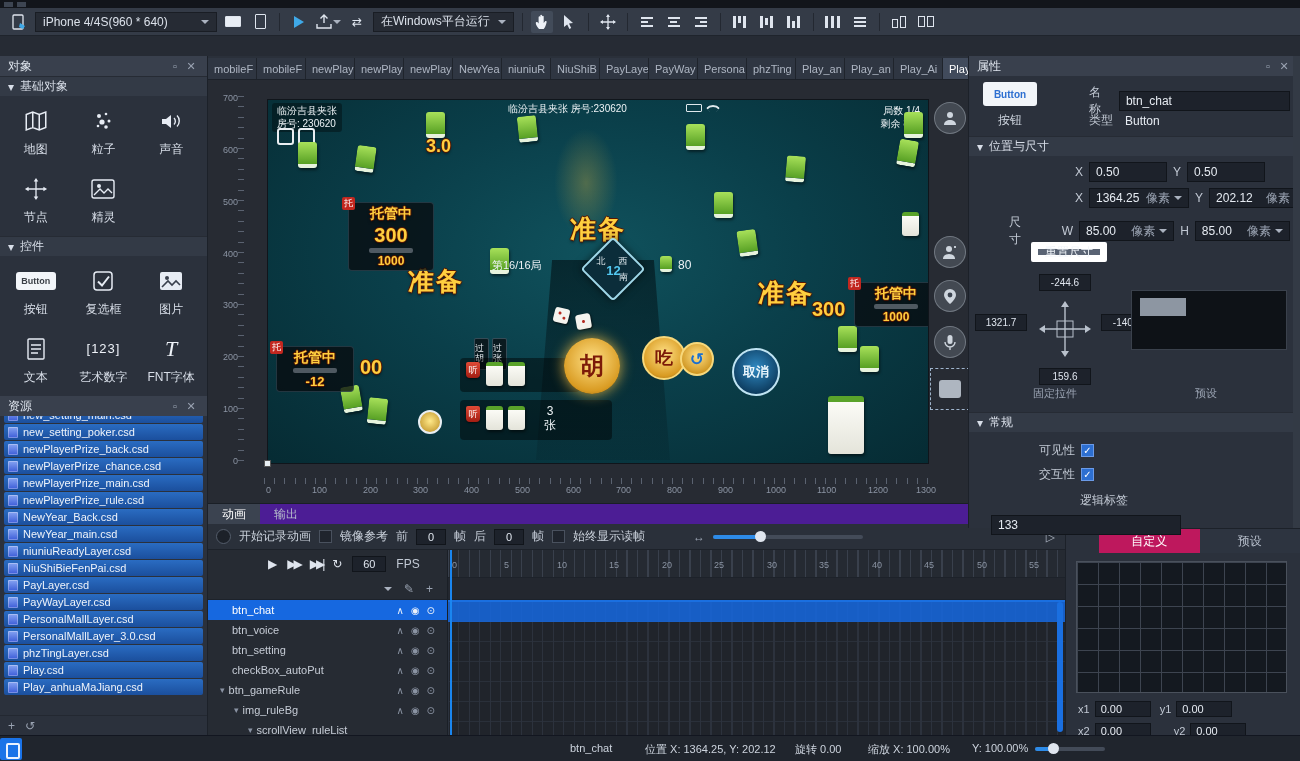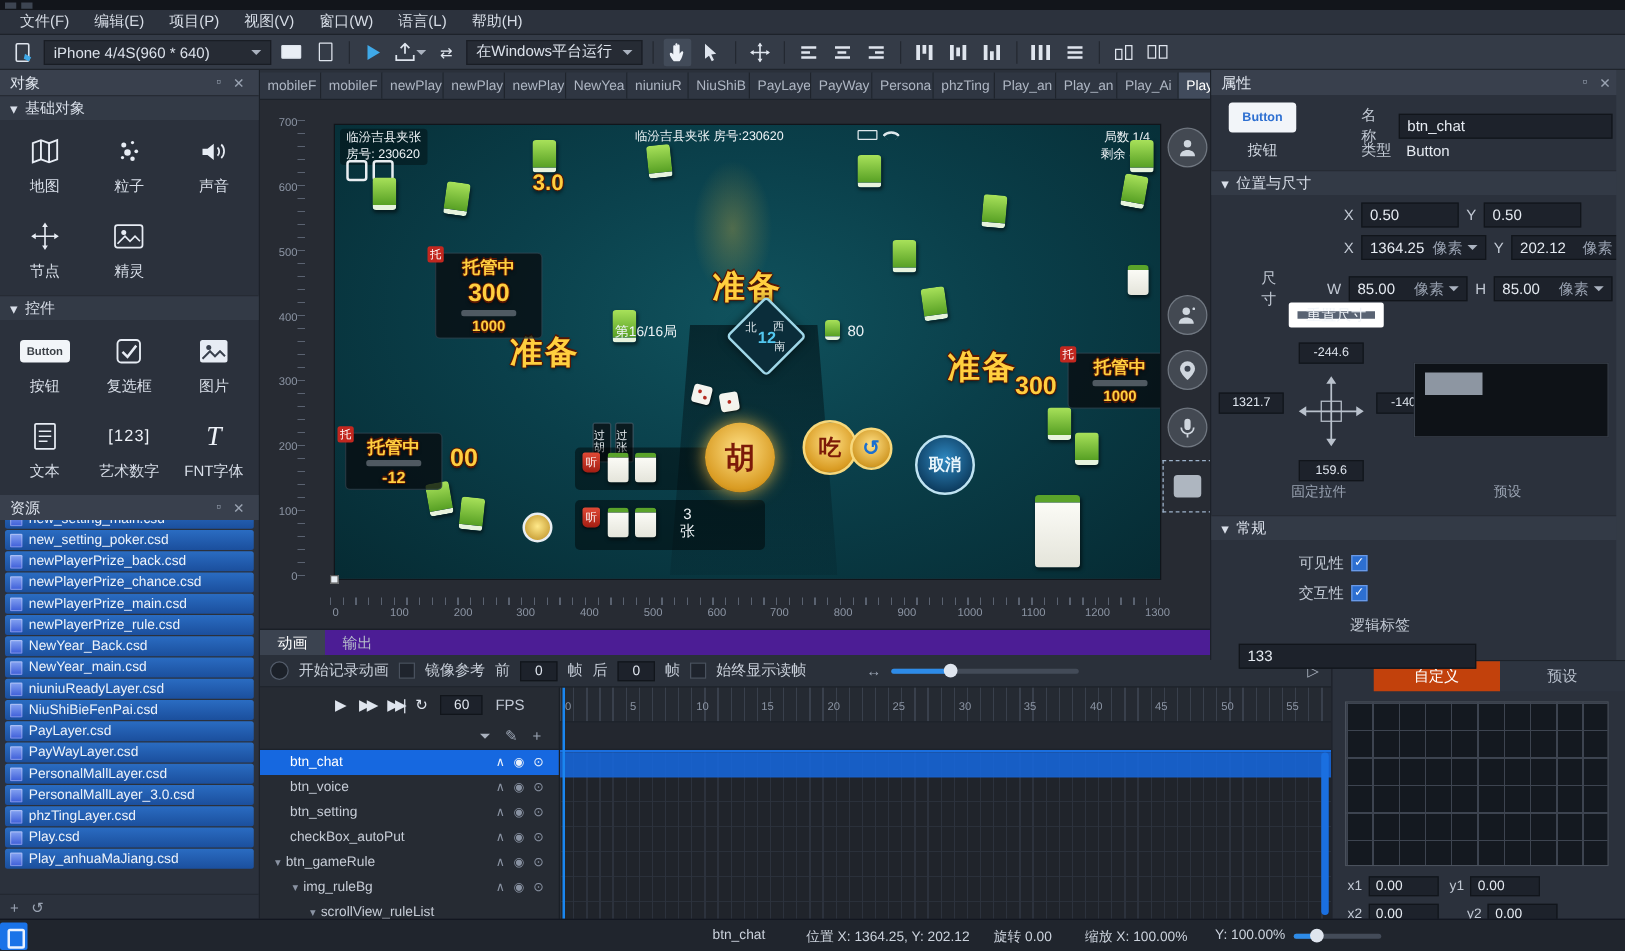--- a/index.html
+++ b/index.html
@@ -115,21 +115,21 @@
 .inp{height:20px;background:#1d222b;border:1px solid #11151b;display:flex;align-items:center;padding:0 6px;color:#e6ebf2;gap:4px;}
 .inp .u{color:#9aa3b2;margin-left:auto;}
 .m-inp{position:absolute;width:52px;height:17px;background:#1d222b;border:1px solid #11151b;color:#dfe5ee;font-size:10px;display:flex;align-items:center;justify-content:center;}
 .gbtn2{background:#596373;border:7px solid #ffffff;color:#f0f4f9;height:20px;display:flex;align-items:center;justify-content:center;border-radius:2px;}
 .scrollstrip{position:absolute;right:0;top:0;width:7px;height:100%;background:#333a45;}
 
 
 #curve{position:absolute;left:1065px;top:528px;width:235px;height:207px;background:#2b313c;border-left:1px solid #1c2129;border-top:1px solid #1c2129;}
 .cv-tabs{height:24px;display:flex;}
 .cv-tab{flex:1;display:flex;align-items:center;justify-content:center;color:#b7bfcb;background:#2d3440;}
-.cv-tab.active{background:#c2410c;color:#fff;margin-left:33px;}
+.cv-tab.active{background:#be185d;color:#fff;margin-left:33px;}
 .cv-grid{position:absolute;left:10px;top:32px;width:211px;height:132px;background:#141920;border:1px solid #4a515c;
  background-image:repeating-linear-gradient(90deg,#3d4450 0 1px,transparent 1px 21px),repeating-linear-gradient(180deg,#3d4450 0 1px,transparent 1px 22px);}
 .cvrow{position:absolute;display:flex;align-items:center;gap:5px;color:#c2c9d4;font-size:11px;}
 .cv-inp{width:56px;height:16px;background:#1d222b;border:1px solid #11151b;display:flex;align-items:center;padding:0 5px;color:#e6ebf2;}
 
 
 #statusbar{position:absolute;left:0;bottom:0;width:1300px;height:26px;background:#20252d;border-top:1px solid #121620;color:#ccd3dd;font-size:11px;}
 #statusbar .logo{position:absolute;left:0;top:2px;width:22px;height:22px;background:#1a73e8;border-radius:2px;}
 #statusbar .logo::after{content:"";position:absolute;left:6px;top:5px;width:10px;height:12px;border:2px solid #eaf2ff;border-radius:2px;}
 .sb{position:absolute;top:6px;white-space:nowrap;}
@@ -137,29 +137,20 @@
 </head>
 <body>
 
 <div id="app">
 
   <div id="titlebar">
     <div class="wicon"></div>
     <div class="wicon"></div>
   </div>
 
-  <div id="menubar">
-    <span class="menu-item">文件(F)</span>
-    <span class="menu-item">编辑(E)</span>
-    <span class="menu-item">项目(P)</span>
-    <span class="menu-item">视图(V)</span>
-    <span class="menu-item">窗口(W)</span>
-    <span class="menu-item">语言(L)</span>
-    <span class="menu-item">帮助(H)</span>
-  </div>
 
   <div id="toolbar">
     <div class="tbtn">
       <svg class="tico" width="18" height="18" viewBox="0 0 18 18">
           <rect x="3" y="2" width="10" height="14" rx="1" fill="none" stroke="#dfe5ee" stroke-width="1.3"></rect>
           <path d="M10 10l5 3-2 3-4-2z" fill="#3fa9e8"></path>
         </svg>
     </div>
     <div class="combo" style="width:182px;">
       <span>iPhone 4/4S(960 * 640)</span>

